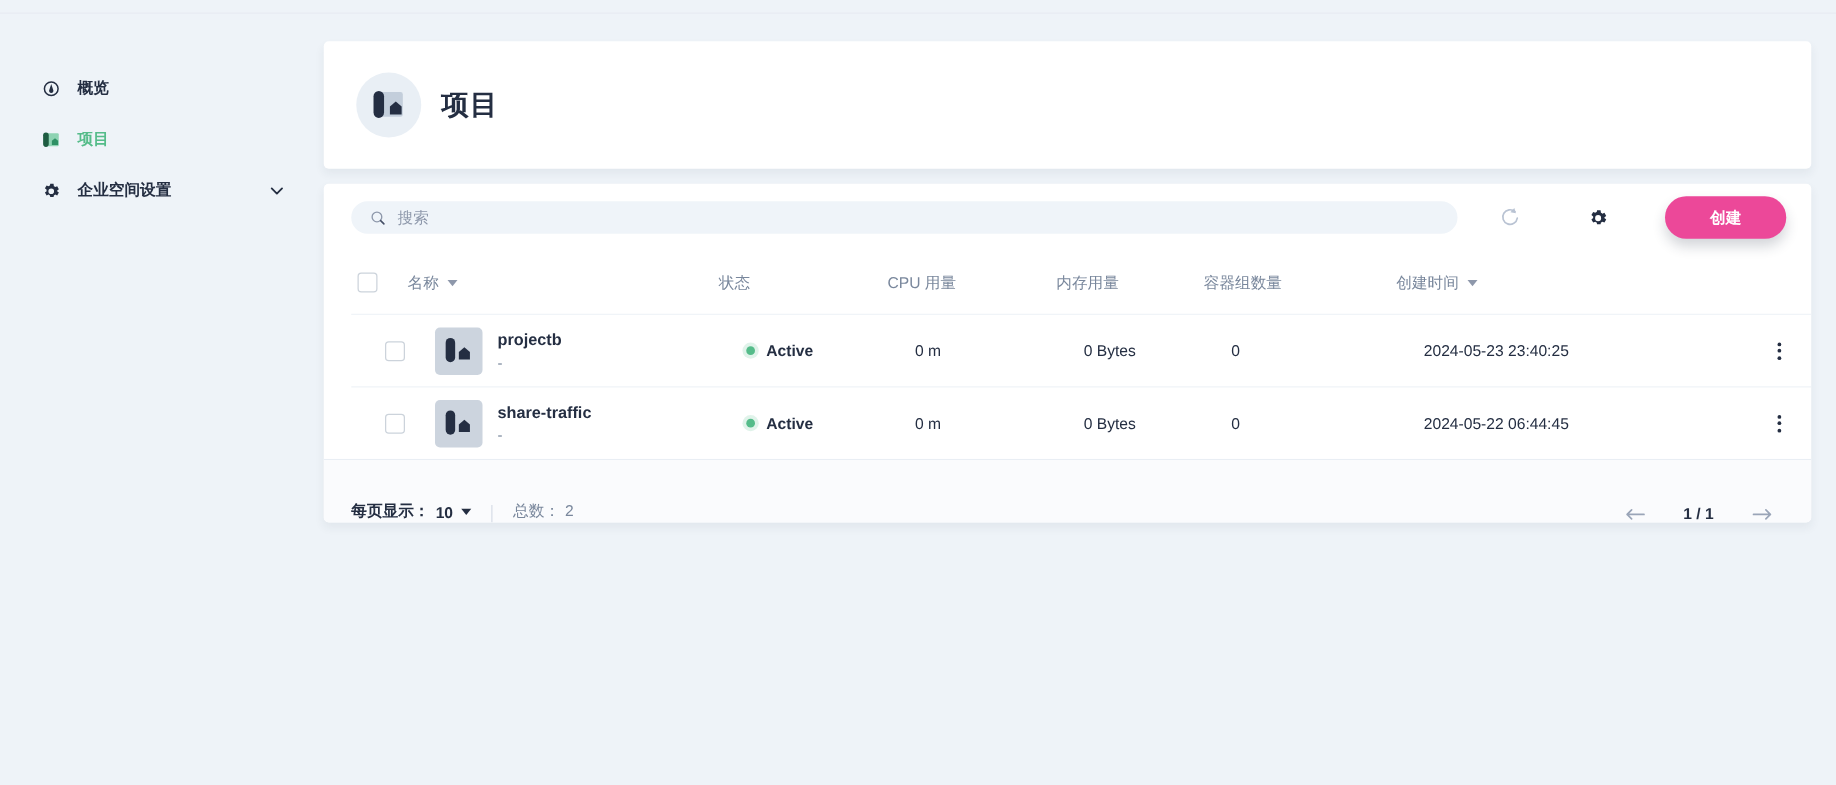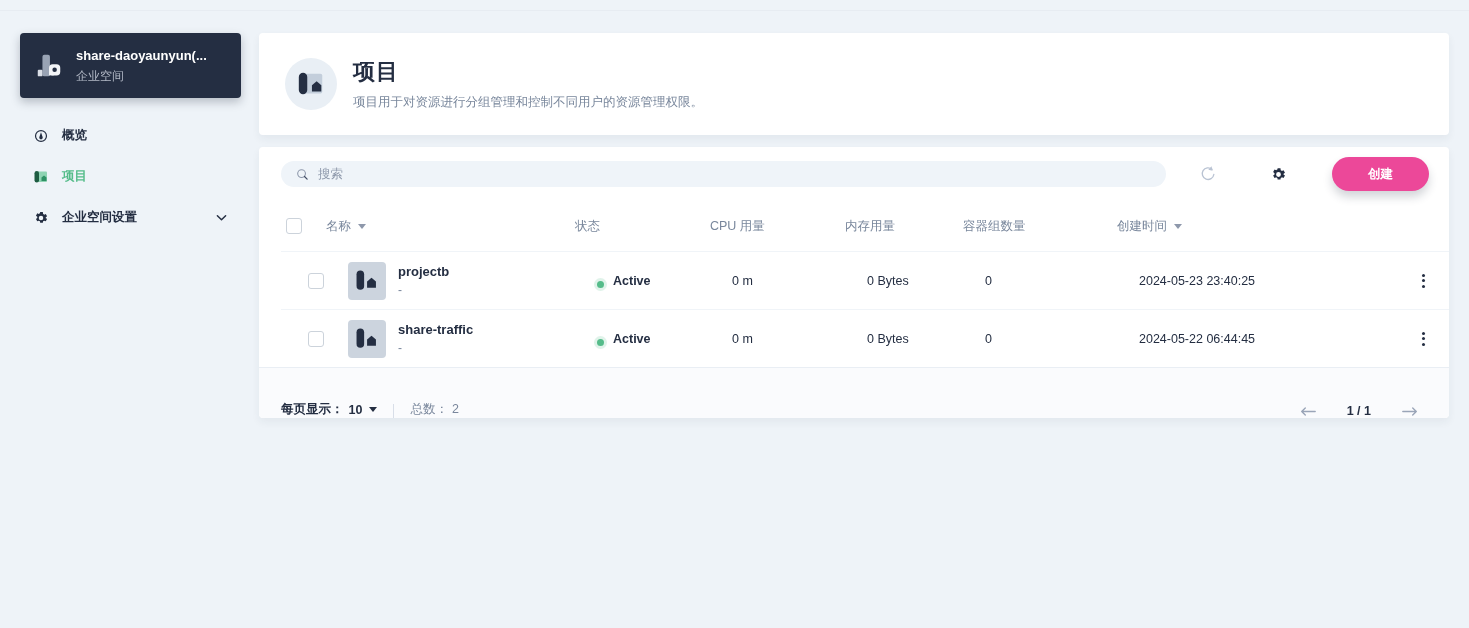--- a/index.html
+++ b/index.html
@@ -92,21 +92,21 @@
     width:16px; height:16px; border:1px solid #ccd3db; border-radius:3px; background:#fff; cursor:pointer;
   }
   .name-cell { display:flex; align-items:center; }
   .row-icon {
     width:38px; height:38px; border-radius:4px; background:#ccd4de;
     display:flex; align-items:center; justify-content:center; flex:0 0 38px;
   }
   .name-text { margin-left:12px; }
   .row-name { font-size:13px; font-weight:bold; color:#242e42; cursor:pointer; }
   .row-sub { font-size:12px; color:#79879c; margin-top:4px; }
-  .status-cell { display:flex; align-items:flex-end; }
+  .status-cell { display:flex; align-items:center; }
   .status-dot {
     width:7px; height:7px; border-radius:50%; background:#55bc8a;
     box-shadow:0 0 0 3px rgba(85,188,138,.18);
   }
   .status-label { margin-left:9px; font-size:12.5px; font-weight:bold; color:#242e42; }
   .cell { font-size:12.5px; color:#242e42; }
   .kebab { display:flex; flex-direction:column; align-items:center; gap:2.5px; cursor:pointer;
     background:none; border:none; padding:6px; margin-left:auto; }
   .kebab span { width:3px; height:3px; border-radius:50%; background:#242e42; display:block; }
 
@@ -127,35 +127,20 @@
   .page-arrow { background:none; border:none; cursor:pointer; display:flex; align-items:center; }
   .page-indicator { font-size:12.5px; font-weight:bold; color:#242e42; }
 </style>
 </head>
 <body>
 
 <div class="top-line"></div>
 
 <div class="sidebar">
 
-  <div class="ws-card">
-    <span class="ws-icon">
-      <svg viewBox="0 0 32 32" width="30" height="30">
-        <rect x="9" y="4" width="8" height="23" rx="2" fill="#99a3b4"></rect>
-        <rect x="4" y="20" width="5" height="7" rx="1" fill="#d9dee6"></rect>
-        <rect x="16" y="14" width="12" height="12" rx="4" fill="#f2f4f7"></rect>
-        <rect x="16" y="22" width="5" height="4" fill="#f2f4f7"></rect>
-        <circle cx="22" cy="20" r="2.4" fill="#242e42"></circle>
-      </svg>
-    </span>
-    <span class="ws-meta">
-      <span class="ws-name">share-daoyaunyun(...</span>
-      <div class="ws-type">企业空间</div>
-    </span>
-  </div>
 
   <div class="nav">
 
     <div class="nav-item">
       <span class="nav-ico">
         <svg viewBox="0 0 24 24" width="16" height="16">
           <circle cx="12" cy="12" r="8.2" fill="none" stroke="#242e42" stroke-width="1.8"></circle>
           <path d="M12 6.2 L14.3 13.2 a2.6 2.6 0 1 1 -4.6 0 Z" fill="#242e42"></path>
         </svg>
       </span>
@@ -196,21 +181,20 @@
   <div class="card page-header">
     <div class="ph-icon">
       <svg viewBox="0 0 32 32" width="30" height="30">
         <rect x="8" y="5" width="20" height="21" rx="2" fill="#c3cedb"></rect>
         <rect x="3" y="4" width="9" height="23" rx="4.5" fill="#242e42"></rect>
         <path d="M17 24 v-6.8 l5-4.2 5 4.2 V24 Z" fill="#242e42"></path>
       </svg>
     </div>
     <div class="ph-text">
       <div class="ph-title">项目</div>
-      <div class="ph-desc">项目用于对资源进行分组管理和控制不同用户的资源管理权限。</div>
     </div>
   </div>
 
   <div class="card content-card">
 
     <div class="toolbar">
       <div class="search">
         <span style="display:flex;">
           <svg viewBox="0 0 24 24" width="15" height="15">
             <circle cx="10.5" cy="10.5" r="6.2" fill="none" stroke="#8e98ab" stroke-width="1.7"></circle>

